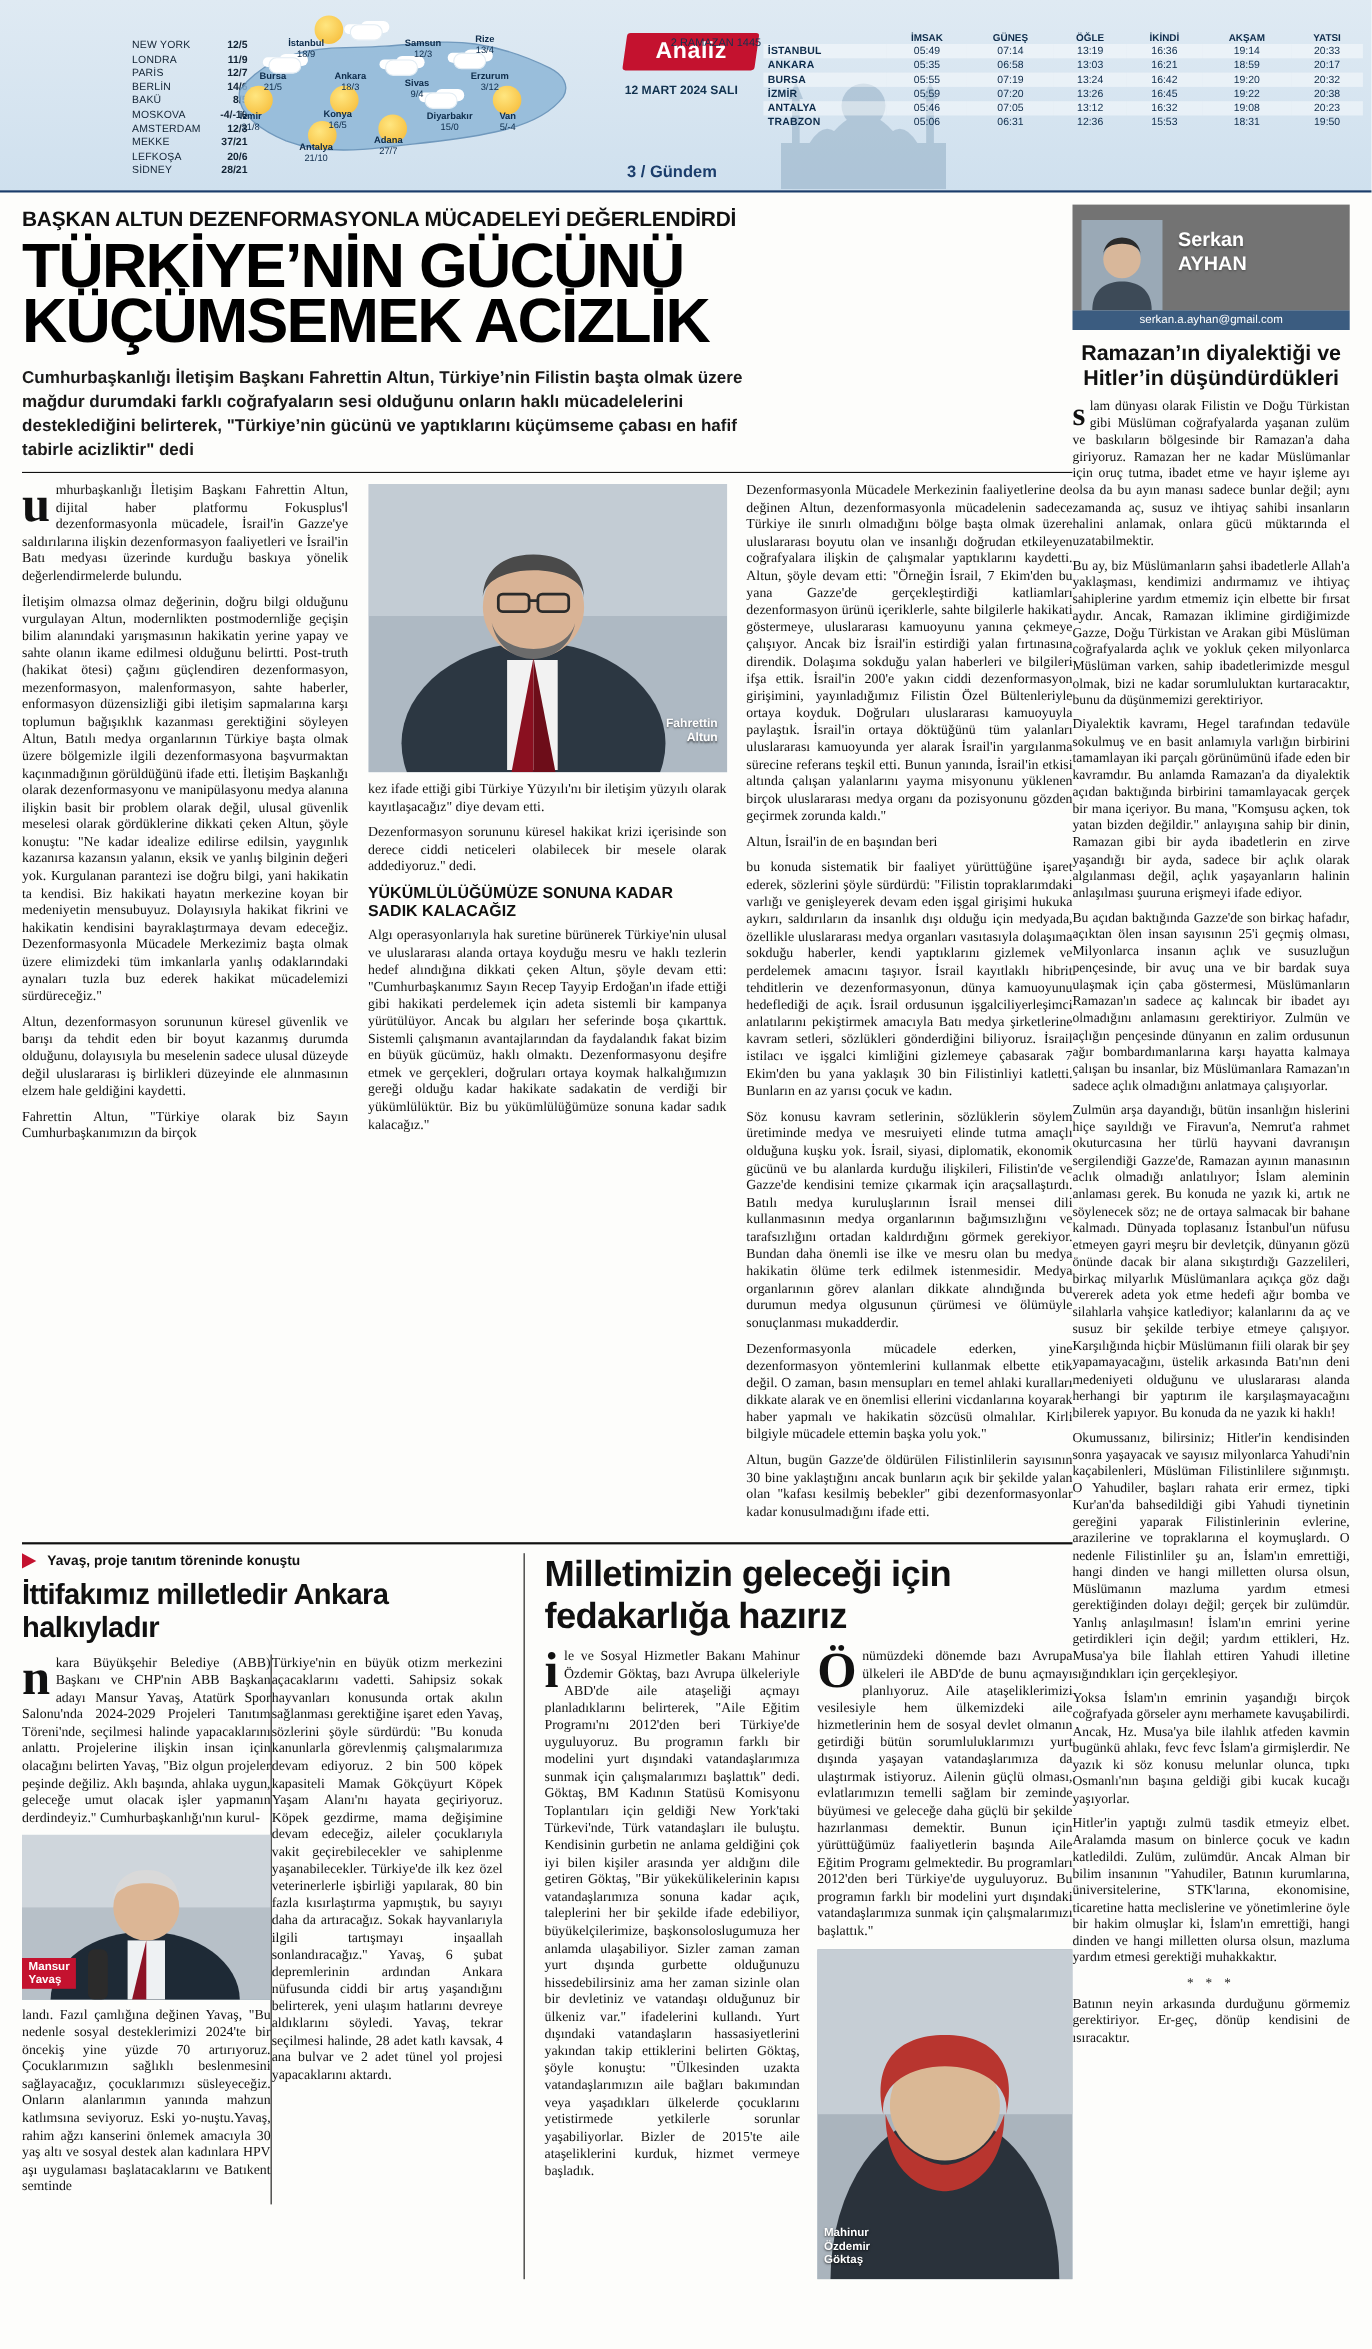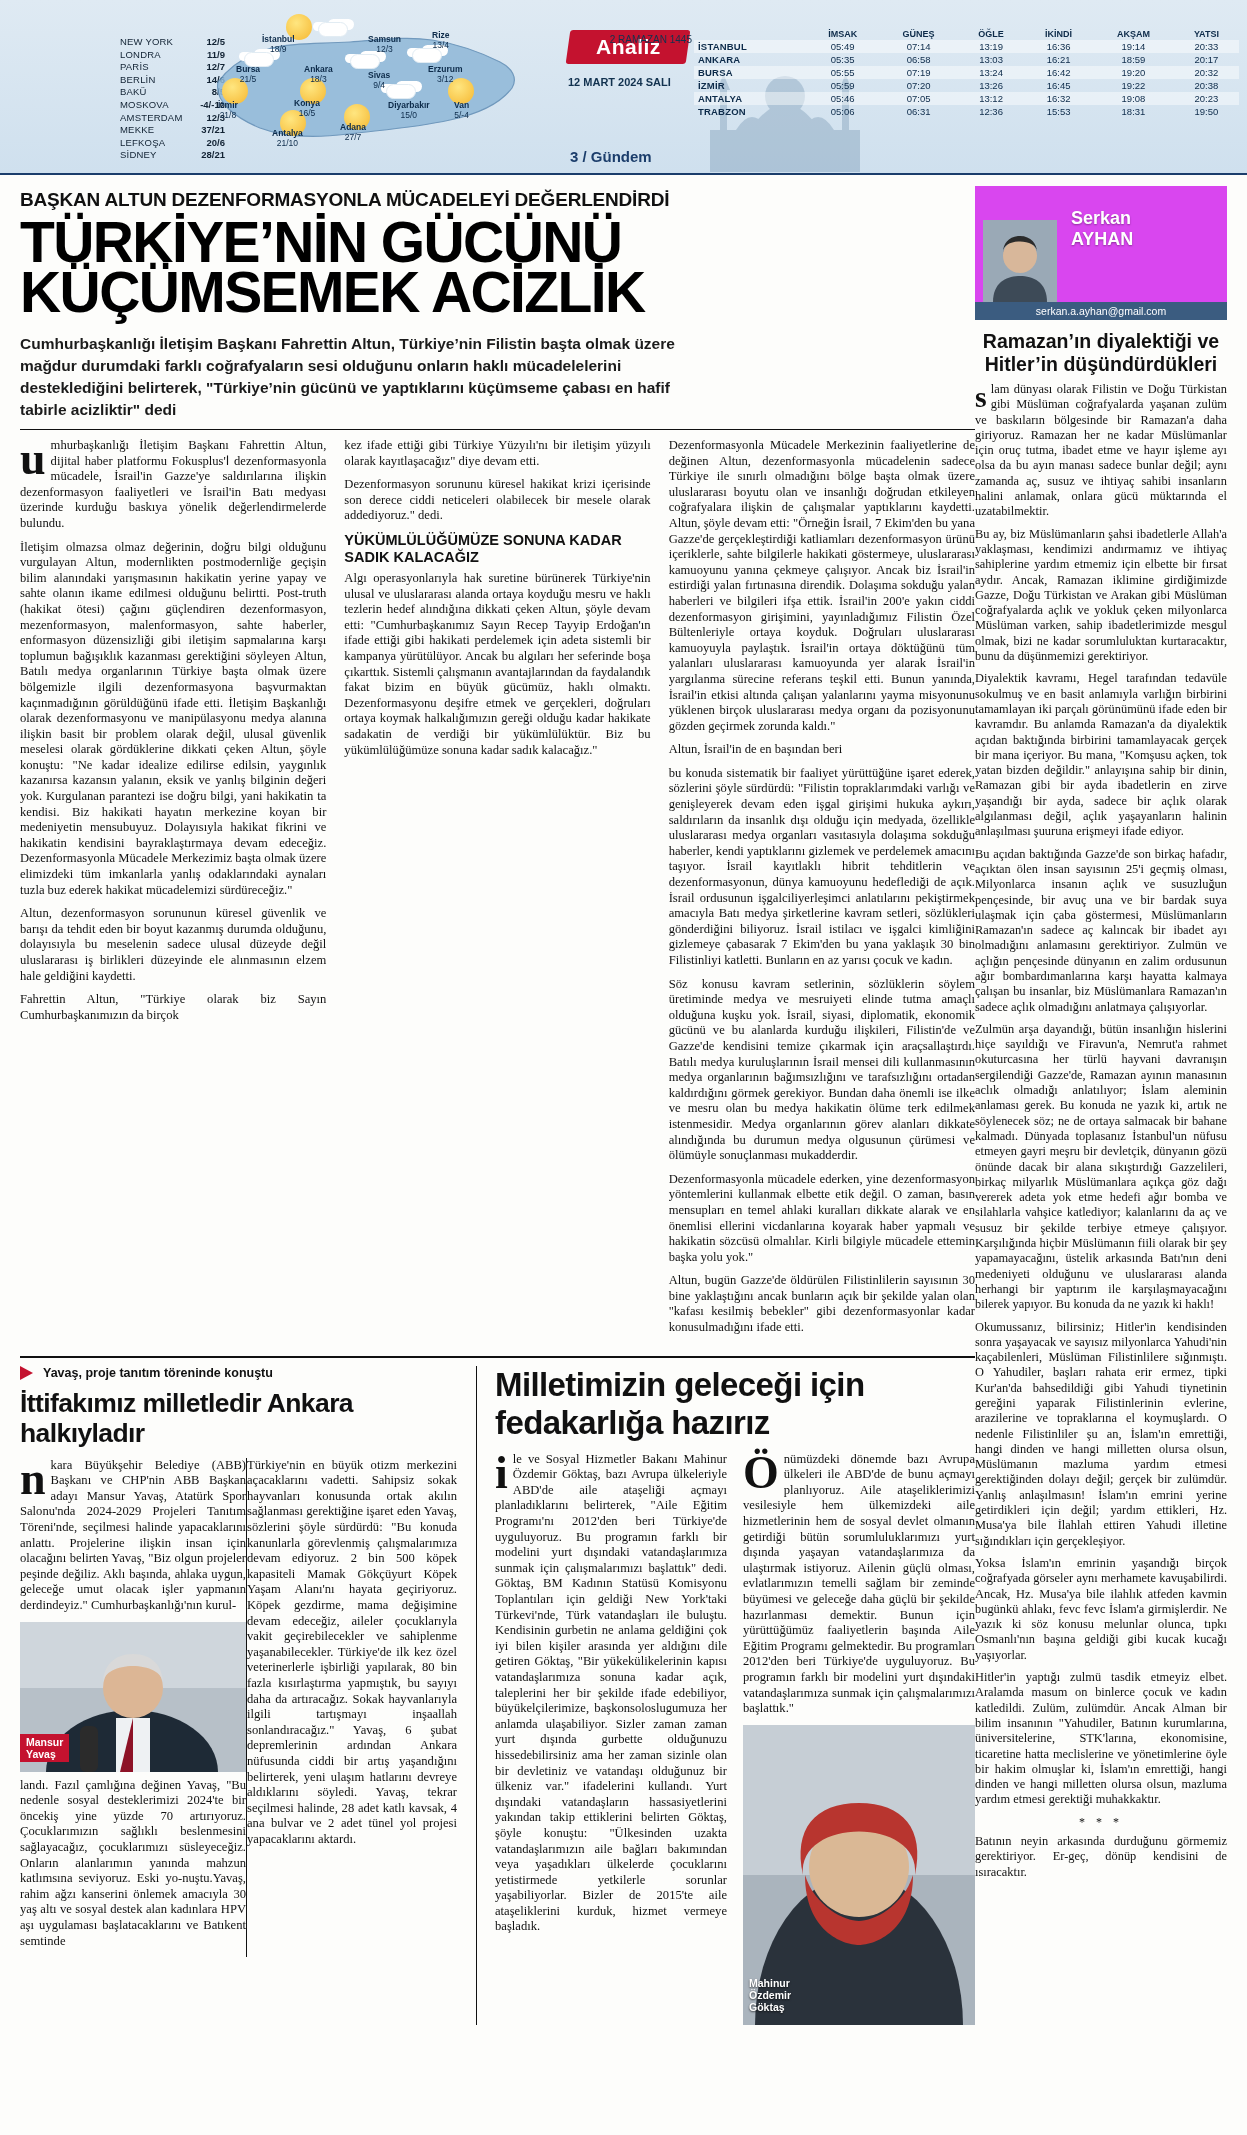--- a/index.html
+++ b/index.html
@@ -89,21 +89,21 @@
     font-size:15.5px; line-height:22px; font-weight:bold; color:#1b1b1b;
     margin:16px 0 8px; width:680px;
   }
   .rule { border-top:1px solid #111; margin:8px 0; }
 
   
   .author-box {
     position:absolute; right:20px; top:186px; width:252px;
   }
   .author-photo {
-    position:relative; width:252px; height:116px; background:#d946ef; overflow:hidden;
+    position:relative; width:252px; height:96px; background:#737373; overflow:hidden;
   }
   .author-photo .headshot {
     position:absolute; left:8px; bottom:0; width:74px; height:82px;
   }
   .author-name {
     position:absolute; left:96px; top:22px;
     font-family:"Liberation Sans", sans-serif; font-size:18px; font-weight:bold; color:#fff;
     line-height:21px; text-shadow:0 1px 2px rgba(0,0,0,.35);
   }
   .author-mail {
@@ -391,20 +391,37 @@
       <div class="col">
         <div class="bodytext" id="leadCol1">
             <p class="dropcap">umhurbaşkanlığı İletişim Başkanı Fahrettin Altun, dijital haber platformu Fokusplus'ا dezenformasyonla mücadele, İsrail'in Gazze'ye saldırılarına ilişkin dezenformasyon faaliyetleri ve İsrail'in Batı medyası üzerinde kurduğu baskıya yönelik değerlendirmelerde bulundu.</p>
             <p>İletişim olmazsa olmaz değerinin, doğru bilgi olduğunu vurgulayan Altun, modernlikten postmodernliğe geçişin bilim alanındaki yarışmasının hakikatin yerine yapay ve sahte olanın ikame edilmesi olduğunu belirtti. Post-truth (hakikat ötesi) çağını güçlendiren dezenformasyon, mezenformasyon, malenformasyon, sahte haberler, enformasyon düzensizliği gibi iletişim sapmalarına karşı toplumun bağışıklık kazanması gerektiğini söyleyen Altun, Batılı medya organlarının Türkiye başta olmak üzere bölgemizle ilgili dezenformasyona başvurmaktan kaçınmadığının görüldüğünü ifade etti. İletişim Başkanlığı olarak dezenformasyonu ve manipülasyonu medya alanına ilişkin basit bir problem olarak değil, ulusal güvenlik meselesi olarak gördüklerine dikkati çeken Altun, şöyle konuştu: "Ne kadar idealize edilirse edilsin, yaygınlık kazanırsa kazansın yalanın, eksik ve yanlış bilginin değeri yok. Kurgulanan parantezi ise doğru bilgi, yani hakikatin ta kendisi. Biz hakikati hayatın merkezine koyan bir medeniyetin mensubuyuz. Dolayısıyla hakikat fikrini ve hakikatin kendisini bayraklaştırmaya devam edeceğiz. Dezenformasyonla Mücadele Merkezimiz başta olmak üzere elimizdeki tüm imkanlarla yanlış odaklarındaki aynaları tuzla buz ederek hakikat mücadelemizi sürdüreceğiz."</p>
             <p>Altun, dezenformasyon sorununun küresel güvenlik ve barışı da tehdit eden bir boyut kazanmış durumda olduğunu, dolayısıyla bu meselenin sadece ulusal düzeyde değil uluslararası iş birlikleri düzeyinde ele alınmasının elzem hale geldiğini kaydetti.</p>
             <p>Fahrettin Altun, "Türkiye olarak biz Sayın Cumhurbaşkanımızın da birçok</p>
           </div>
       </div>
 
       <div class="col">
+        <div class="photo-main">
+          <svg viewBox="0 0 326 262" width="326" height="262">
+            <rect width="326" height="262" fill="#aeb9c3"></rect>
+            <rect x="0" y="0" width="326" height="120" fill="#c3ccd4"></rect>
+            <ellipse cx="150" cy="236" rx="120" ry="92" fill="#2c3742"></ellipse>
+            <rect x="126" y="160" width="46" height="100" fill="#f2f2f2"></rect>
+            <path d="M150 158 L130 262 L150 262 Z" fill="#8a1020"></path>
+            <path d="M150 158 L170 262 L150 262 Z" fill="#6d0d19"></path>
+            <circle cx="150" cy="112" r="46" fill="#d9b395"></circle>
+            <path d="M104 104 C104 70 196 70 196 104 C196 82 182 64 150 64 C118 64 104 82 104 104 Z" fill="#4a4a4a"></path>
+            <path d="M112 126 C120 170 180 170 188 126 C180 158 120 158 112 126 Z" fill="#6b6b6b"></path>
+            <rect x="118" y="100" width="28" height="16" rx="4" fill="none" stroke="#2b2b2b" stroke-width="2.5"></rect>
+            <rect x="154" y="100" width="28" height="16" rx="4" fill="none" stroke="#2b2b2b" stroke-width="2.5"></rect>
+            <line x1="146" y1="106" x2="154" y2="106" stroke="#2b2b2b" stroke-width="2.5"></line>
+          </svg>
+          <div class="caption-tag">Fahrettin<br>Altun</div>
+        </div>
         <div class="bodytext" id="leadCol2">
             <p>kez ifade ettiği gibi Türkiye Yüzyılı'nı bir iletişim yüzyılı olarak kayıtlaşacağız" diye devam etti.</p>
             <p>Dezenformasyon sorununu küresel hakikat krizi içerisinde son derece ciddi neticeleri olabilecek bir mesele olarak addediyoruz." dedi.</p>
           </div>
         <div class="subhead" id="leadSub">YÜKÜMLÜLÜĞÜMÜZE
 SONUNA KADAR SADIK
 KALACAĞIZ</div>
         <div class="bodytext" id="leadCol2b">
             <p>Algı operasyonlarıyla hak suretine bürünerek Türkiye'nin ulusal ve uluslararası alanda ortaya koyduğu mesru ve haklı tezlerin hedef alındığına dikkati çeken Altun, şöyle devam etti: "Cumhurbaşkanımız Sayın Recep Tayyip Erdoğan'ın ifade ettiği gibi hakikati perdelemek için adeta sistemli bir kampanya yürütülüyor. Ancak bu algıları her seferinde boşa çıkarttık. Sistemli çalışmanın avantajlarından da faydalandık fakat bizim en büyük gücümüz, haklı olmaktı. Dezenformasyonu deşifre etmek ve gerçekleri, doğruları ortaya koymak halkalığımızın gereği olduğu kadar hakikate sadakatin de verdiği bir yükümlülüktür. Biz bu yükümlülüğümüze sonuna kadar sadık kalacağız."</p>
           </div>

